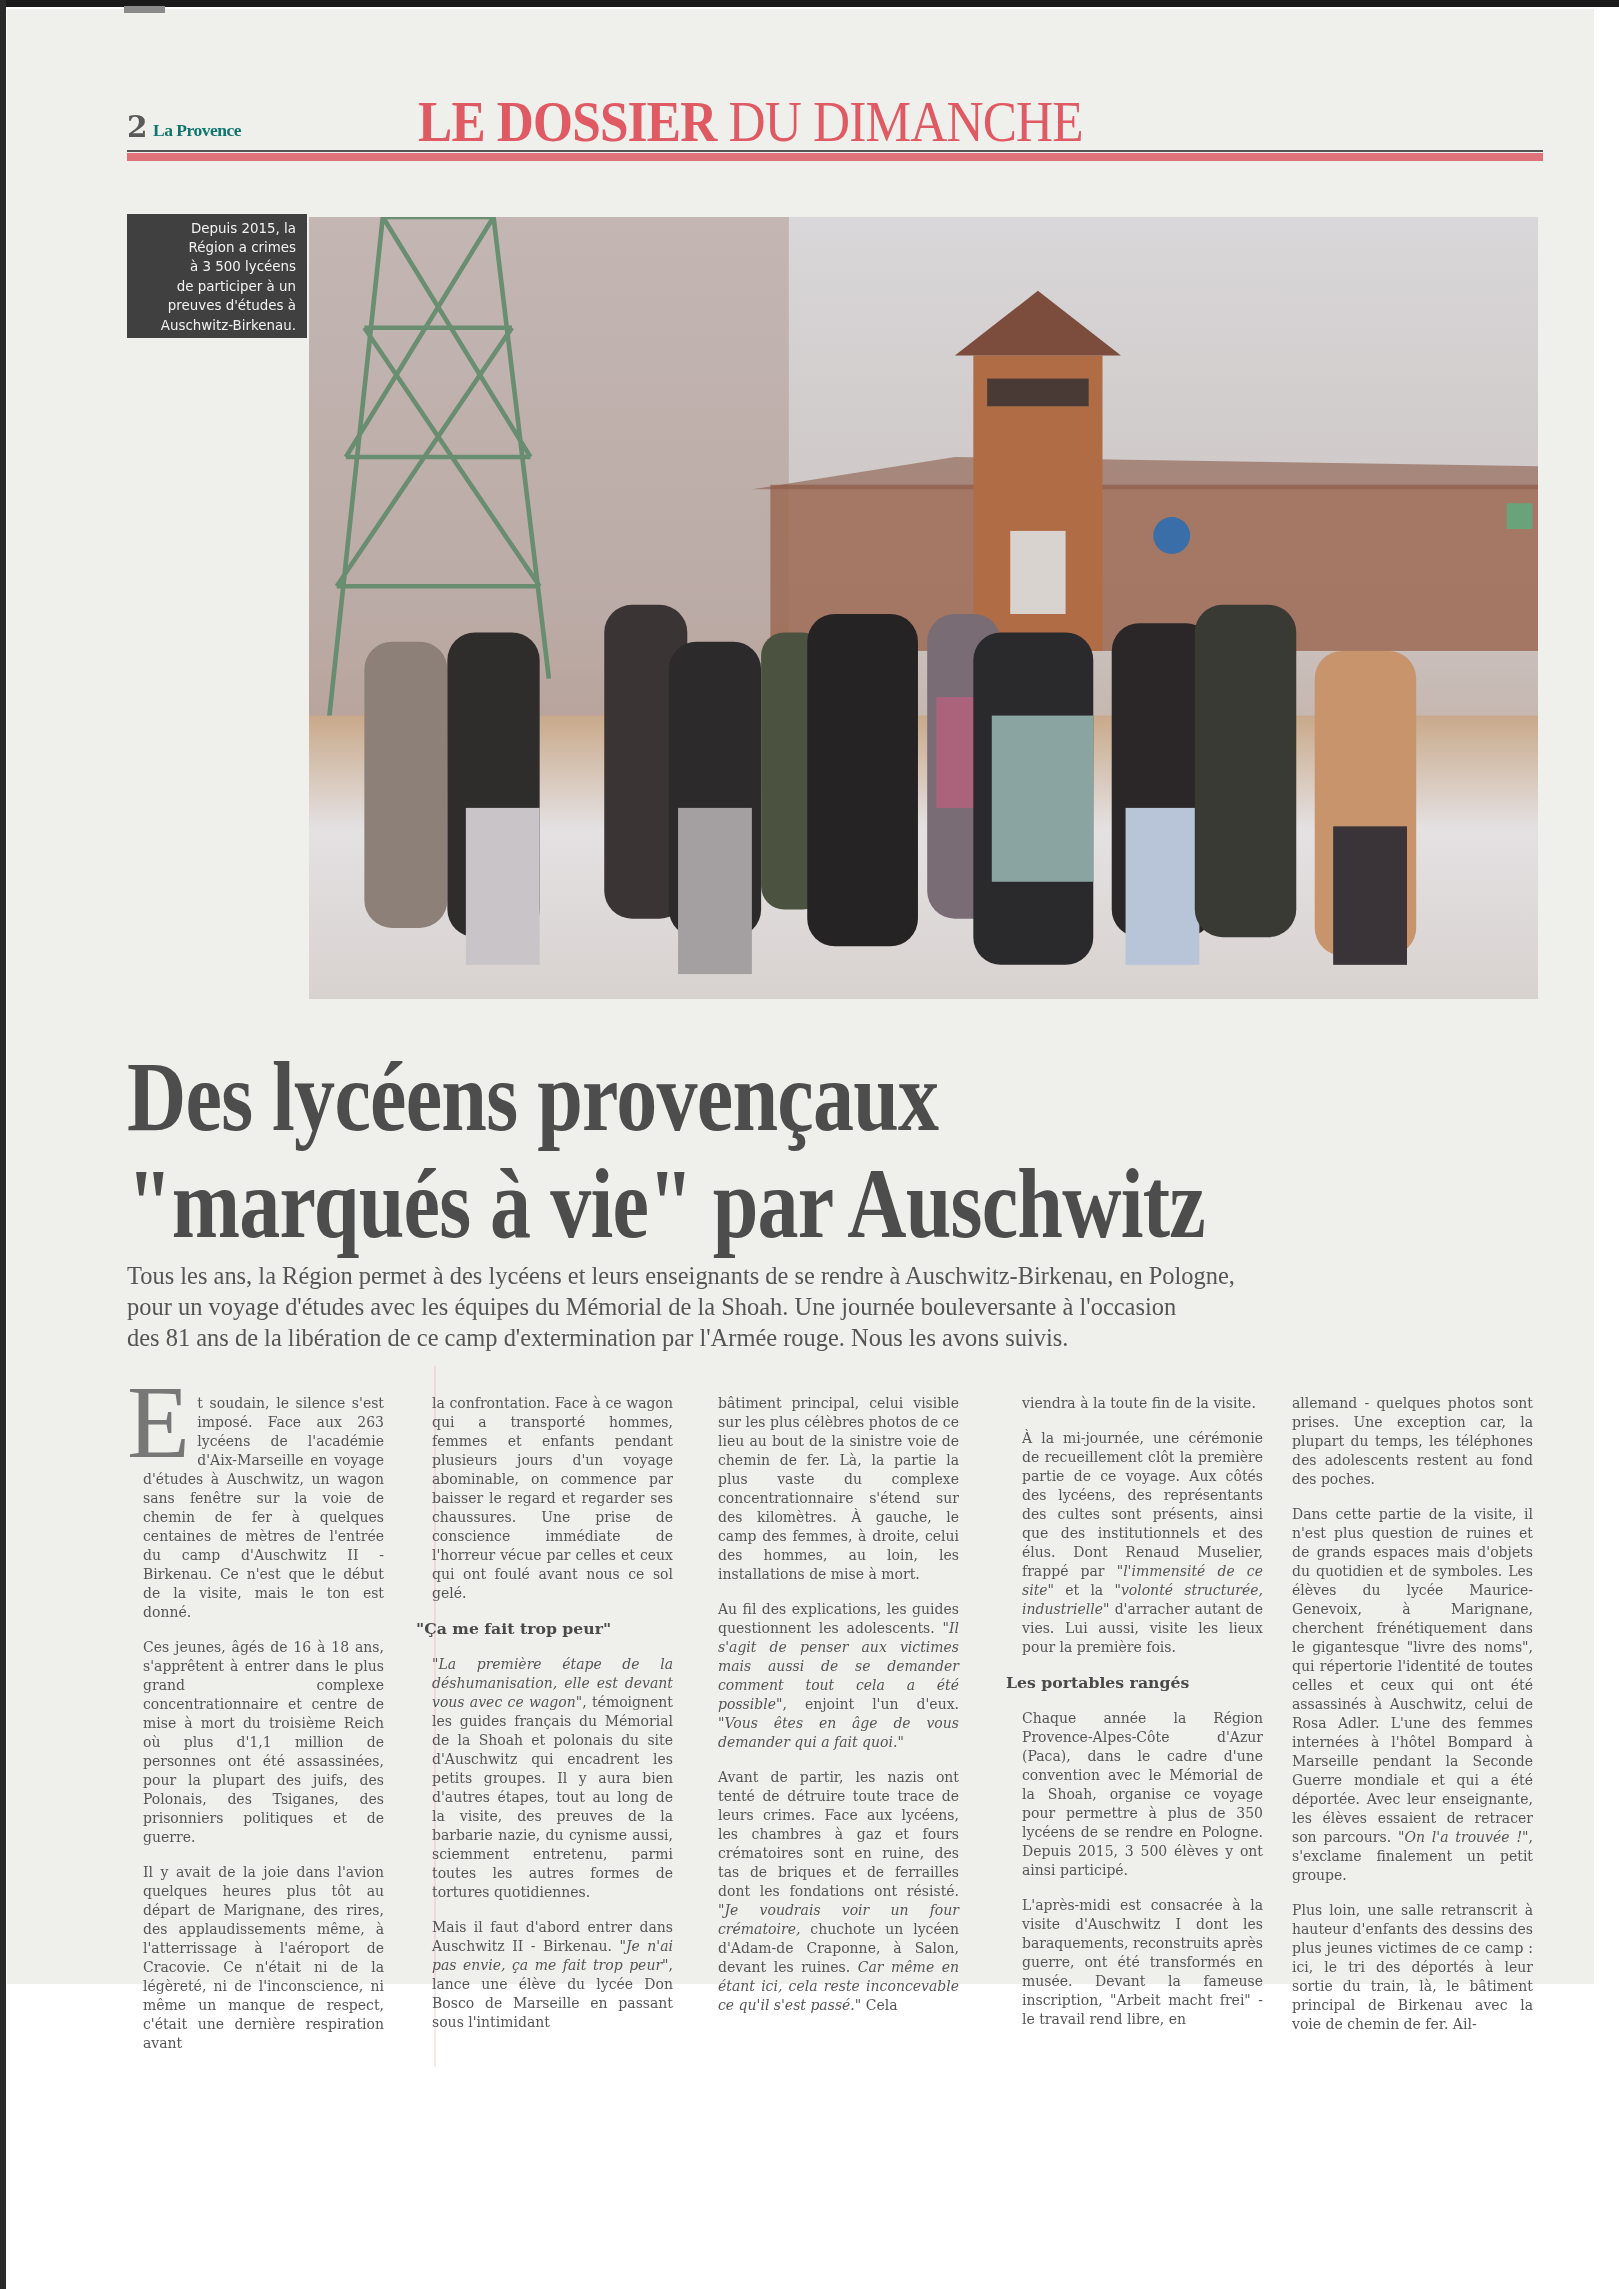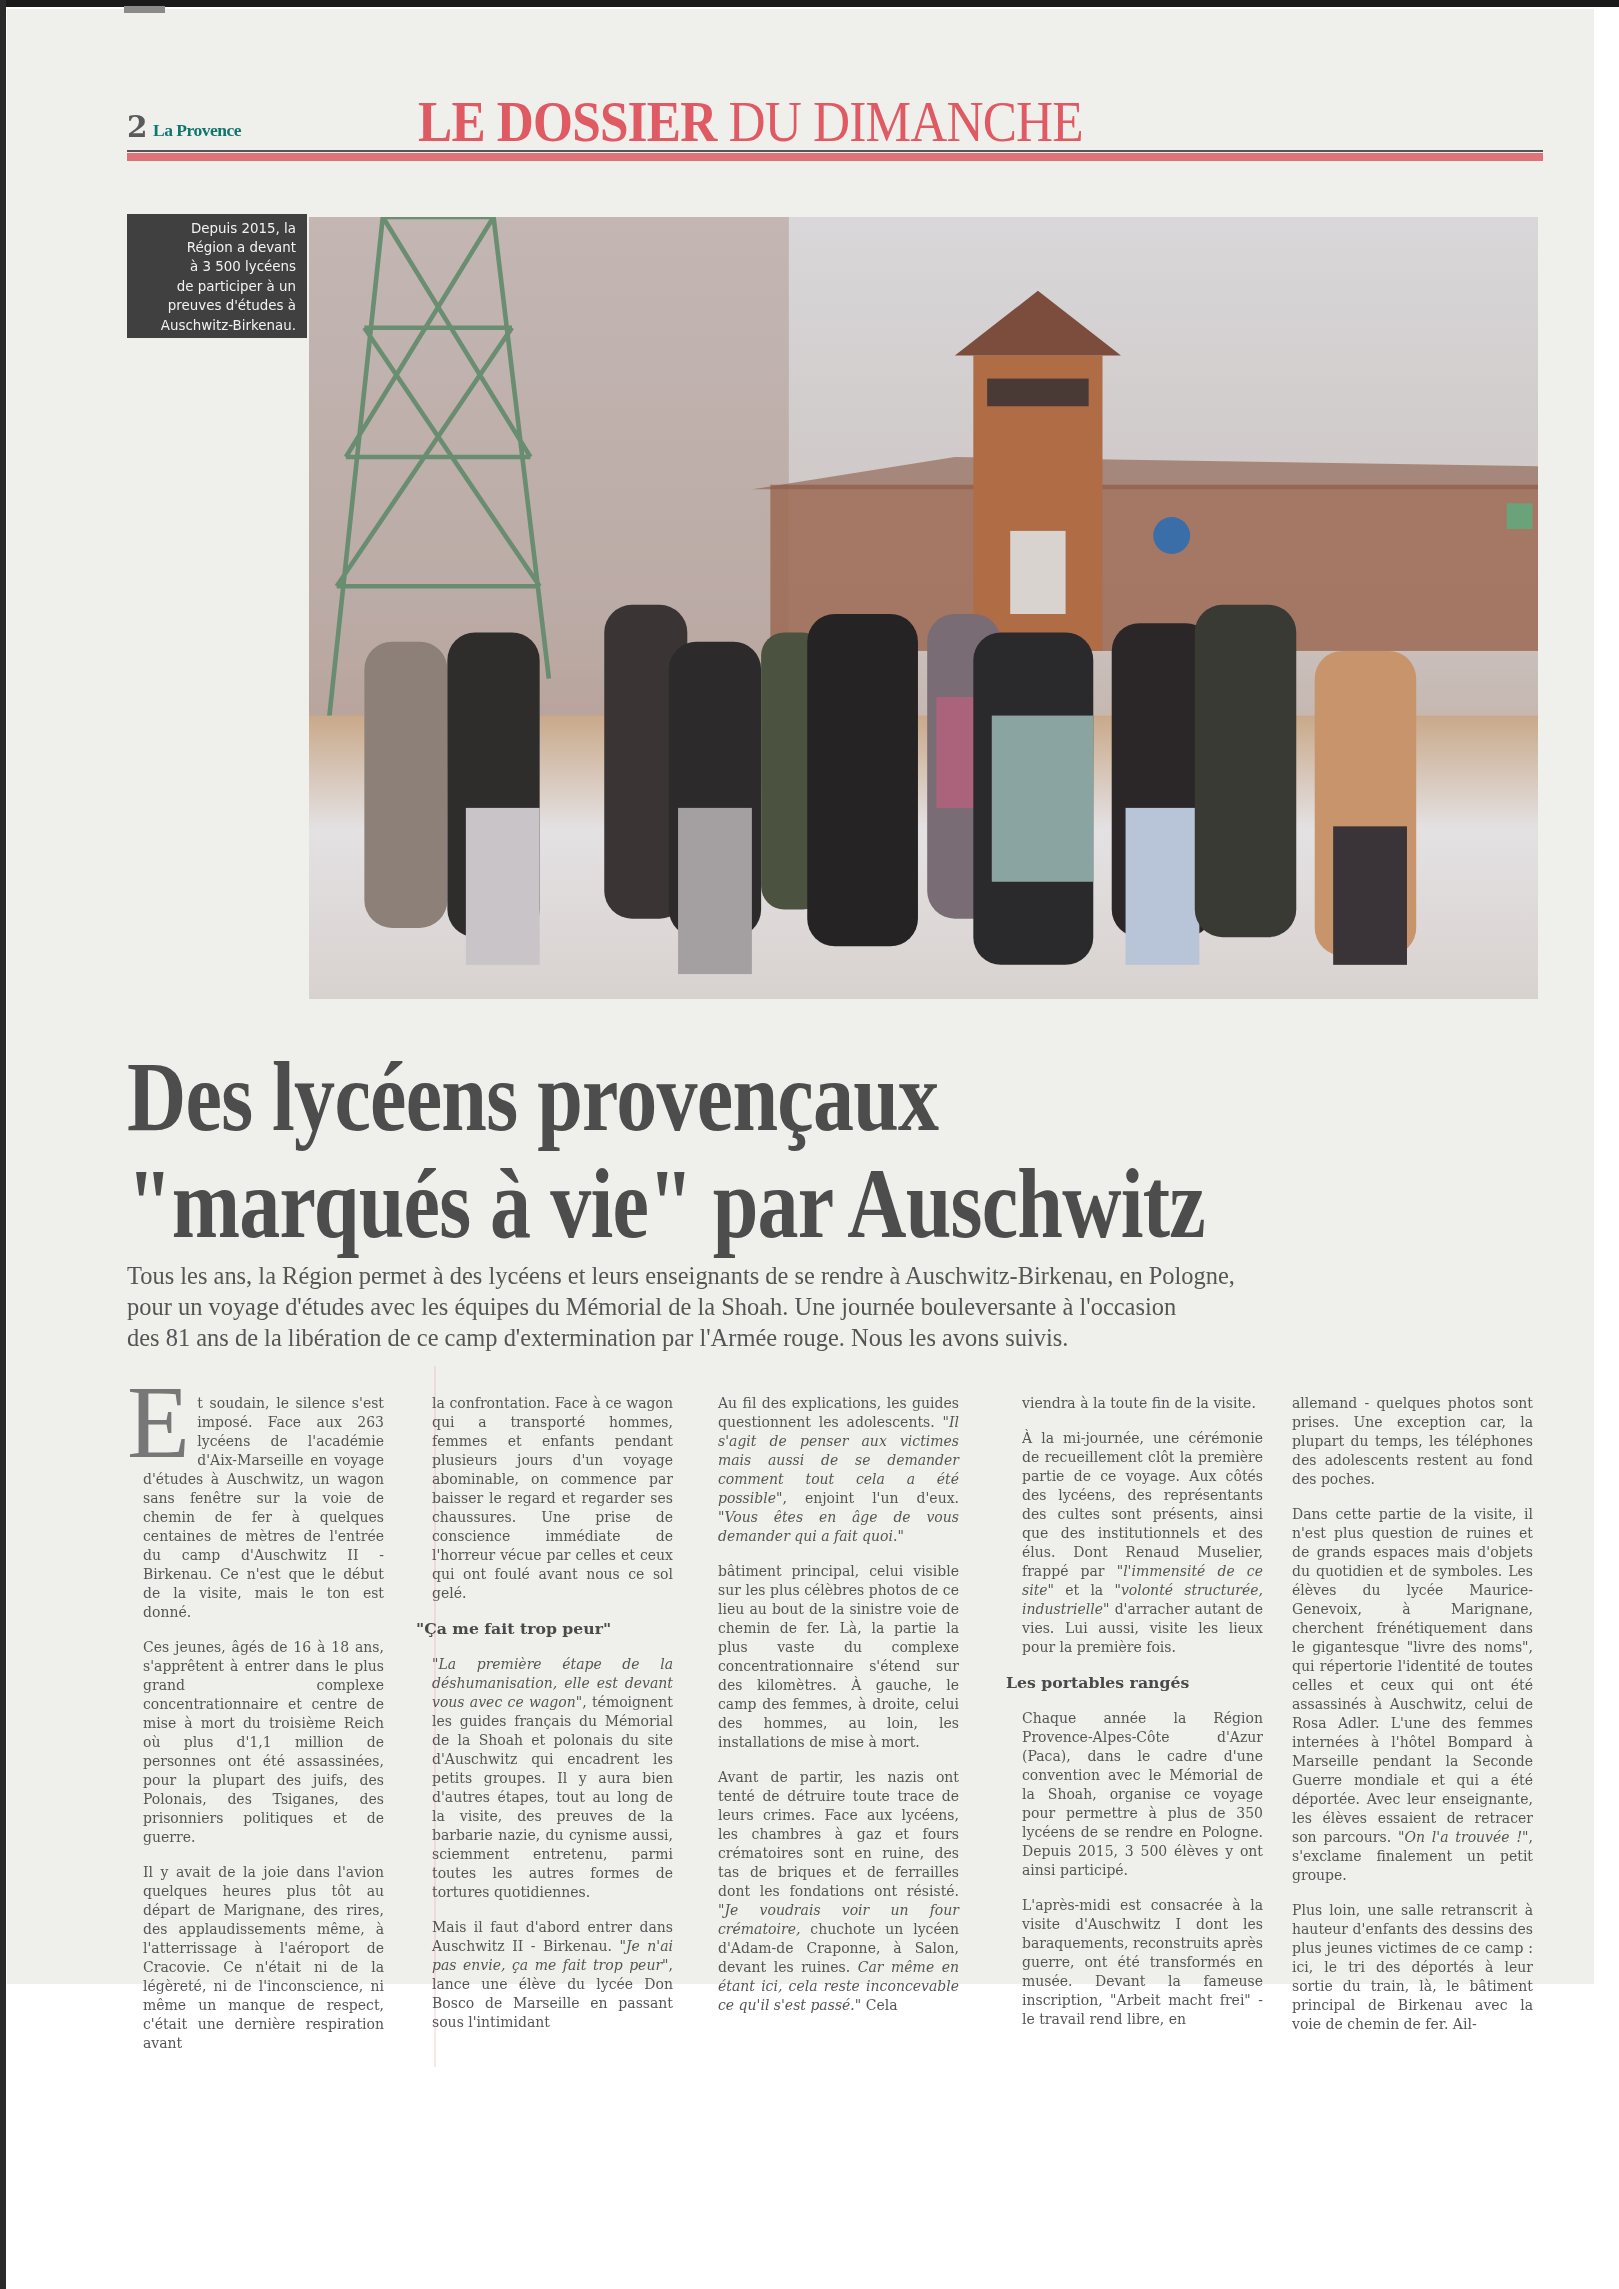--- a/index.html
+++ b/index.html
@@ -127,21 +127,21 @@
       <rect x="870" y="440" width="110" height="340" rx="30" fill="#2b2728"></rect>
       <rect x="885" y="640" width="80" height="170" fill="#b8c4d8"></rect>
       <rect x="960" y="420" width="110" height="360" rx="30" fill="#3a3a34"></rect>
       <rect x="1090" y="470" width="110" height="330" rx="30" fill="#c8946c"></rect>
       <rect x="1110" y="660" width="80" height="150" fill="#3a3438"></rect>
     </g>
   </svg>
 </div>
 <div class="caption-box">
   <div>Depuis 2015, la</div>
-  <div>Région a devant</div>
+  <div>Région a crimes</div>
   <div>à 3 500 lycéens</div>
   <div>de participer à un</div>
   <div>preuves d'études à</div>
   <div>Auschwitz-Birkenau.</div>
 </div>
 
 <h1 class="headline">
   <div>Des lycéens provençaux</div>
   <div>"marqués à vie" par Auschwitz</div>
 </h1>
@@ -162,22 +162,22 @@
 </div>
 
 <div class="col col2">
   <p>la confrontation. Face à ce wagon qui a transporté hommes, femmes et enfants pendant plusieurs jours d'un voyage abominable, on commence par baisser le regard et regarder ses chaussures. Une prise de conscience immédiate de l'horreur vécue par celles et ceux qui ont foulé avant nous ce sol gelé.</p>
   <h3>"Ça me fait trop peur"</h3>
   <p><em>"La première étape de la déshumanisation, elle est devant vous avec ce wagon"</em><span>, témoignent les guides français du Mémorial de la Shoah et polonais du site d'Auschwitz qui encadrent les petits groupes. Il y aura bien d'autres étapes, tout au long de la visite, des preuves de la barbarie nazie, du cynisme aussi, sciemment entretenu, parmi toutes les autres formes de tortures quotidiennes.</span></p>
   <p><span>Mais il faut d'abord entrer dans Auschwitz II - Birkenau. "</span><em>Je n'ai pas envie, ça me fait trop peur</em><span>", lance une élève du lycée Don Bosco de Marseille en passant sous l'intimidant</span></p>
 </div>
 
 <div class="col col3">
+  <p>bâtiment principal, celui visible sur les plus célèbres photos de ce lieu au bout de la sinistre voie de chemin de fer. Là, la partie la plus vaste du complexe concentrationnaire s'étend sur des kilomètres. À gauche, le camp des femmes, à droite, celui des hommes, au loin, les installations de mise à mort.</p>
   <p><span>Au fil des explications, les guides questionnent les adolescents. "</span><em>Il s'agit de penser aux victimes mais aussi de se demander comment tout cela a été possible</em><span>", enjoint l'un d'eux. "</span><em>Vous êtes en âge de vous demander qui a fait quoi.</em><span>"</span></p>
-  <p>bâtiment principal, celui visible sur les plus célèbres photos de ce lieu au bout de la sinistre voie de chemin de fer. Là, la partie la plus vaste du complexe concentrationnaire s'étend sur des kilomètres. À gauche, le camp des femmes, à droite, celui des hommes, au loin, les installations de mise à mort.</p>
   <p><span>Avant de partir, les nazis ont tenté de détruire toute trace de leurs crimes. Face aux lycéens, les chambres à gaz et fours crématoires sont en ruine, des tas de briques et de ferrailles dont les fondations ont résisté. "</span><em>Je voudrais voir un four crématoire,</em><span> chuchote un lycéen d'Adam-de Craponne, à Salon, devant les ruines. </span><em>Car même en étant ici, cela reste inconcevable ce qu'il s'est passé.</em><span>" Cela</span></p>
 </div>
 
 <div class="col col4">
   <p>viendra à la toute fin de la visite.</p>
   <p><span>À la mi-journée, une cérémonie de recueillement clôt la première partie de ce voyage. Aux côtés des lycéens, des représentants des cultes sont présents, ainsi que des institutionnels et des élus. Dont Renaud Muselier, frappé par "</span><em>l'immensité de ce site</em><span>" et la "</span><em>volonté structurée, industrielle</em><span>" d'arracher autant de vies. Lui aussi, visite les lieux pour la première fois.</span></p>
   <h3>Les portables rangés</h3>
   <p>Chaque année la Région Provence-Alpes-Côte d'Azur (Paca), dans le cadre d'une convention avec le Mémorial de la Shoah, organise ce voyage pour permettre à plus de 350 lycéens de se rendre en Pologne. Depuis 2015, 3 500 élèves y ont ainsi participé.</p>
   <p>L'après-midi est consacrée à la visite d'Auschwitz I dont les baraquements, reconstruits après guerre, ont été transformés en musée. Devant la fameuse inscription, "Arbeit macht frei" - le travail rend libre, en</p>
 </div>

